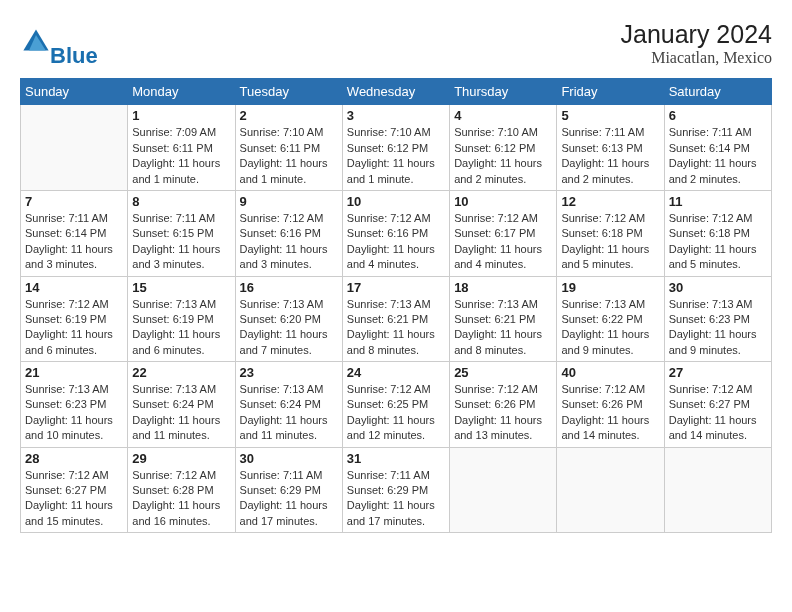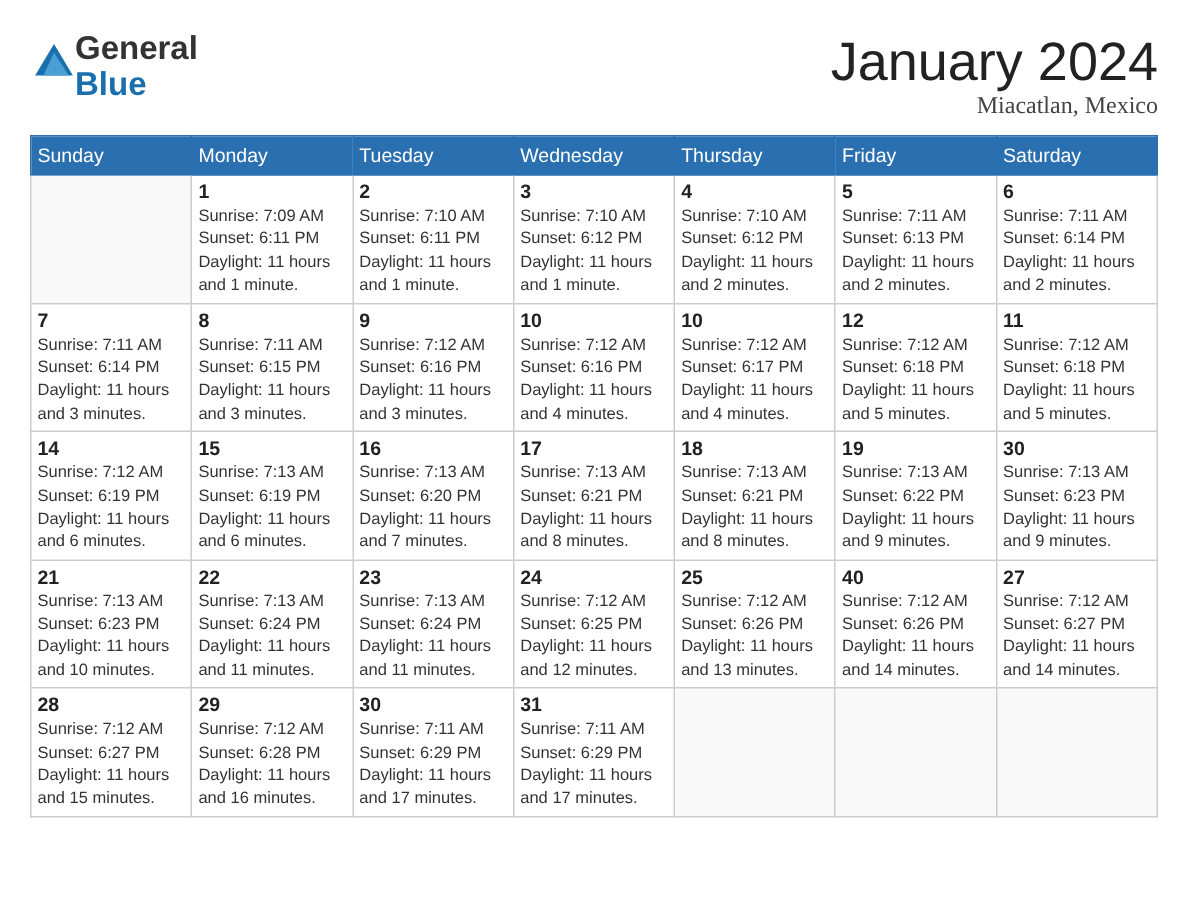--- a/index.html
+++ b/index.html
@@ -39,21 +39,21 @@
     }
     .logo-icon {
       width: 28px;
       height: 28px;
       margin-left: 2px;
     }
     .title-section {
       text-align: right;
     }
     .month-title {
-      font-size: 36px;
+      font-size: 25px;
       color: #222;
       font-weight: normal;
     }
     .location {
       font-size: 16px;
       color: #444;
       font-family: Liberation Serif, serif;
     }
     .calendar-table {
       width: 100%;
@@ -100,21 +100,21 @@
 <div class="page">
   <div class="header">
     <div class="logo">
       <div>
         <svg class="logo-icon" viewBox="0 0 40 40" xmlns="http://www.w3.org/2000/svg">
           <polygon points="20,2 38,32 2,32" fill="#1a6faf"></polygon>
           <polygon points="20,10 34,32 10,32" fill="#4a9fd4"></polygon>
         </svg>
       </div>
       <div class="logo-text">
-        <span class="logo-general">General</span><br>
+        <br>
         <span class="logo-blue">Blue</span>
       </div>
     </div>
     <div class="title-section">
       <div class="month-title">January 2024</div>
       <div class="location">Miacatlan, Mexico</div>
     </div>
   </div>
 
   <table class="calendar-table">

